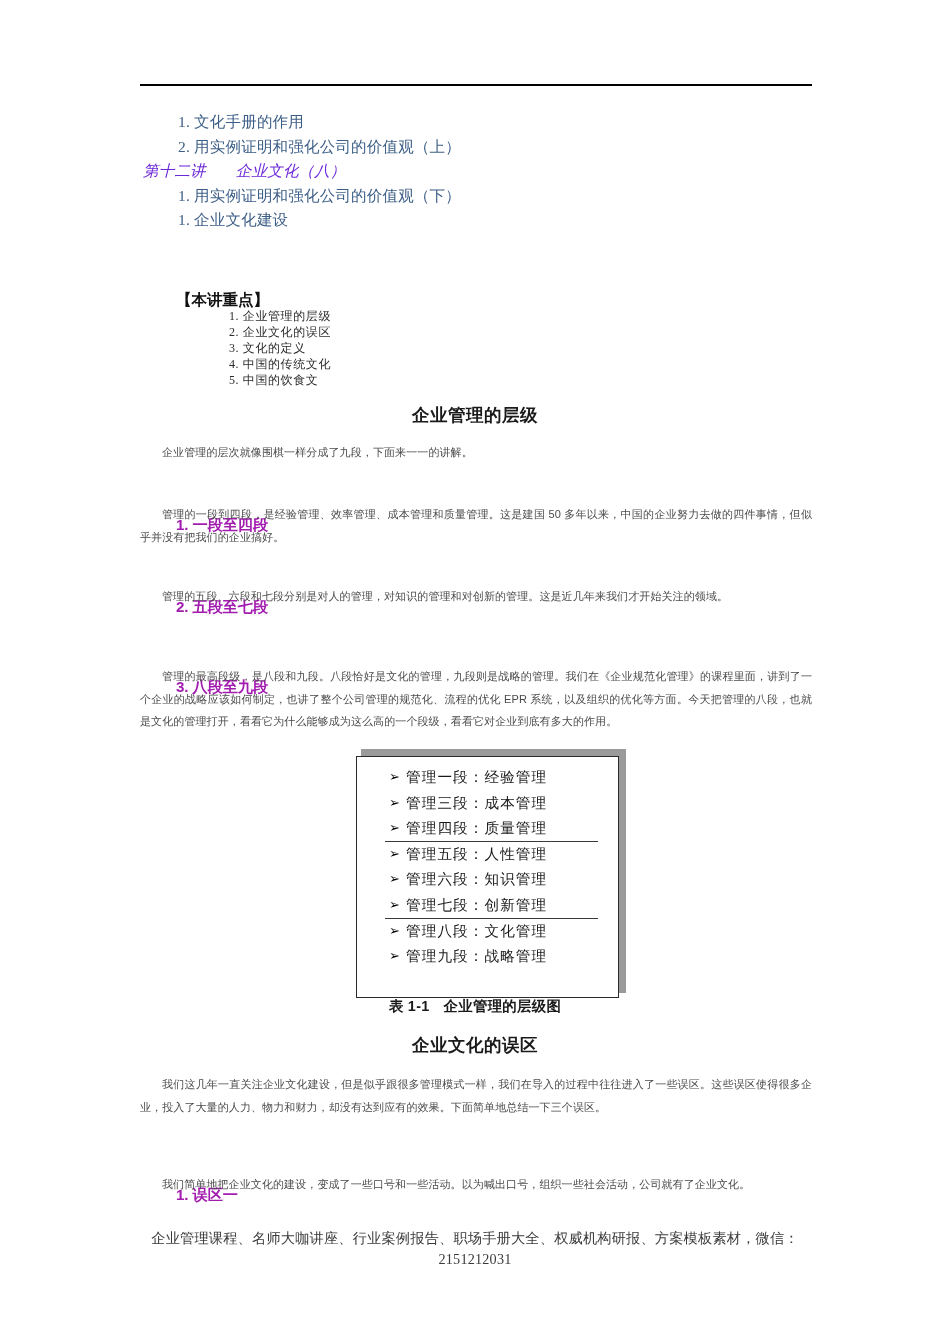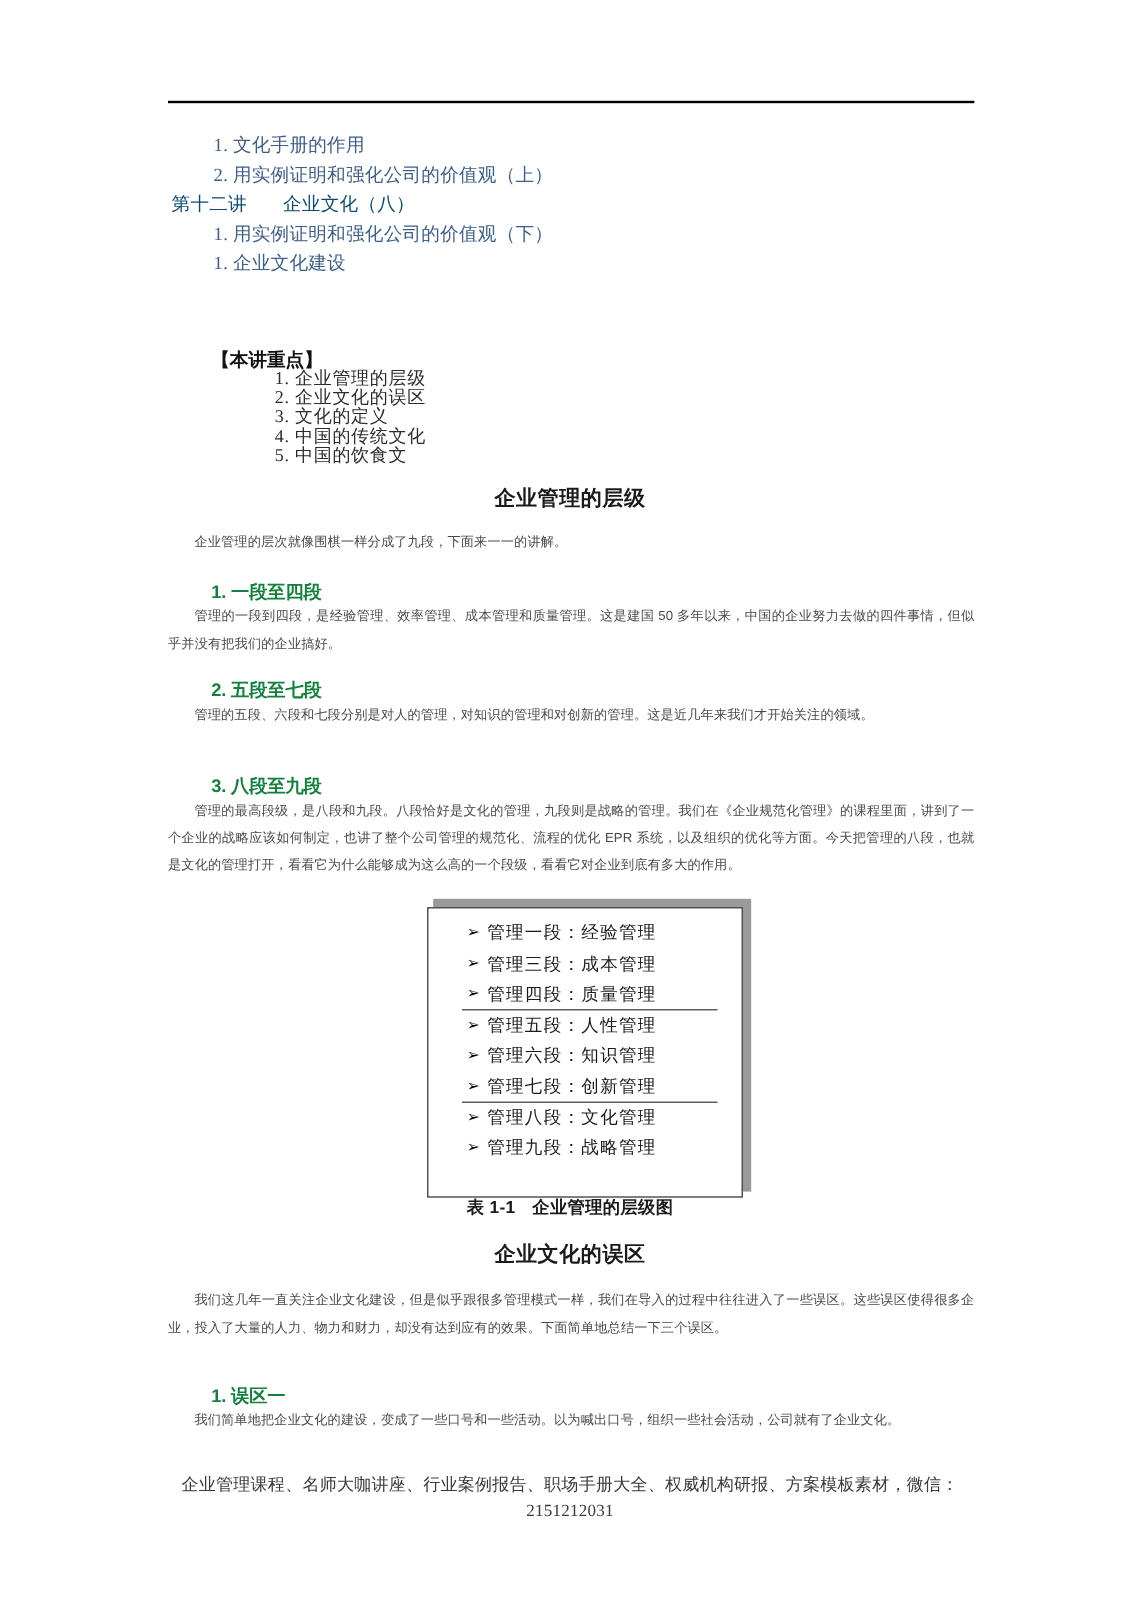--- a/index.html
+++ b/index.html
@@ -47,21 +47,22 @@
     line-height: 24.5px;
     white-space: nowrap;
     letter-spacing: 0.2px;
   }
   .toc-sub {
     padding-left: 38px;
     color: #3d5f87;
   }
   .toc-main {
     padding-left: 3px;
-    color: #0c4a6e;
+    color: #6d28d9;
+    font-style: italic;
   }
   .toc-main .toc-gap {
     display: inline-block;
     width: 30px;
   }
 
   
   .doc-title {
     position: absolute;
     left: 0;
@@ -91,21 +92,21 @@
     color: #111111;
   }
   .keypoints-list {
     position: absolute;
     left: 229px;
     top: 308px;
     width: 420px;
   }
   .kp-item {
     font-family: "Liberation Serif", "DejaVu Serif", serif;
-    font-size: 15px;
+    font-size: 12px;
     line-height: 16.1px;
     color: #2b2b2b;
     letter-spacing: 0.6px;
     white-space: nowrap;
   }
 
   
   .section-head {
     position: absolute;
     left: 0;
@@ -132,23 +133,24 @@
   }
   .body-block.indent {
     text-indent: 2em;
   }
   .sub-head {
     position: absolute;
     left: 176px;
     font-family: "Liberation Sans", "DejaVu Sans", sans-serif;
     font-size: 15.2px;
     font-weight: 700;
-    color: #15803d;
+    color: #a21caf;
     letter-spacing: -0.1px;
     white-space: nowrap;
+    margin-top: 32px;
   }
 
   
   .figure-wrap {
     position: absolute;
     left: 356px;
     top: 744px;
     width: 265px;
     height: 244px;
   }

